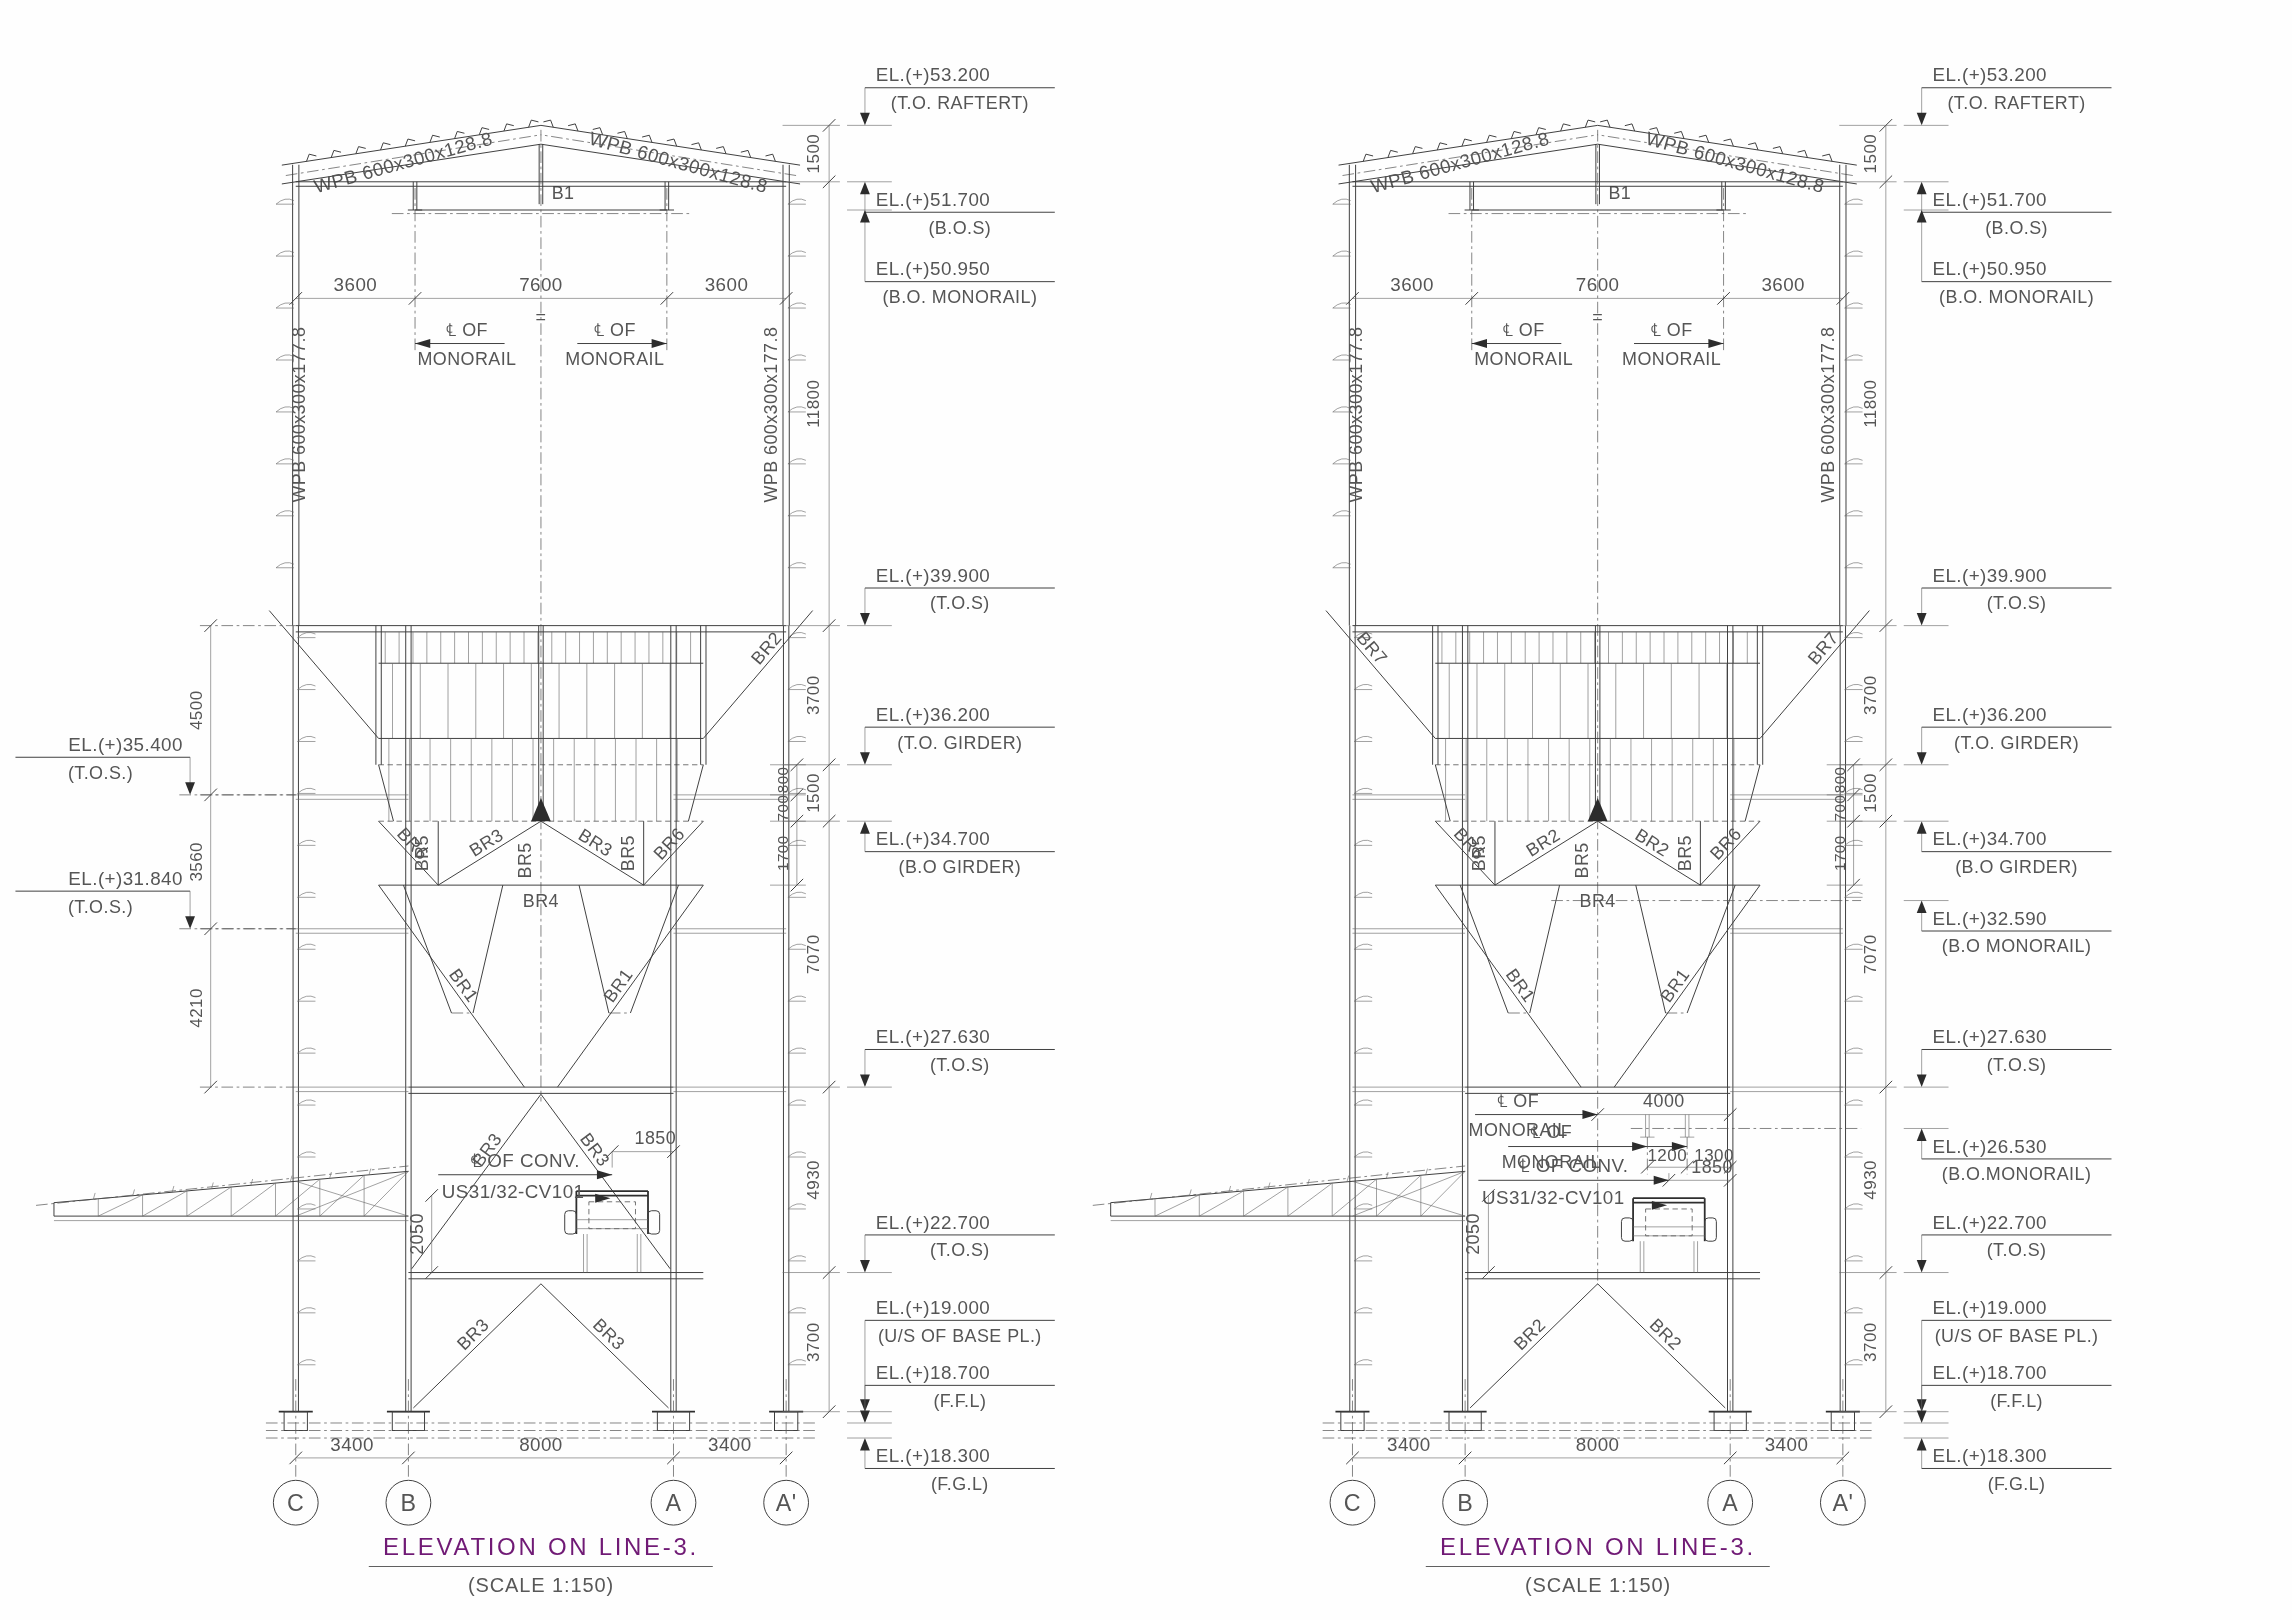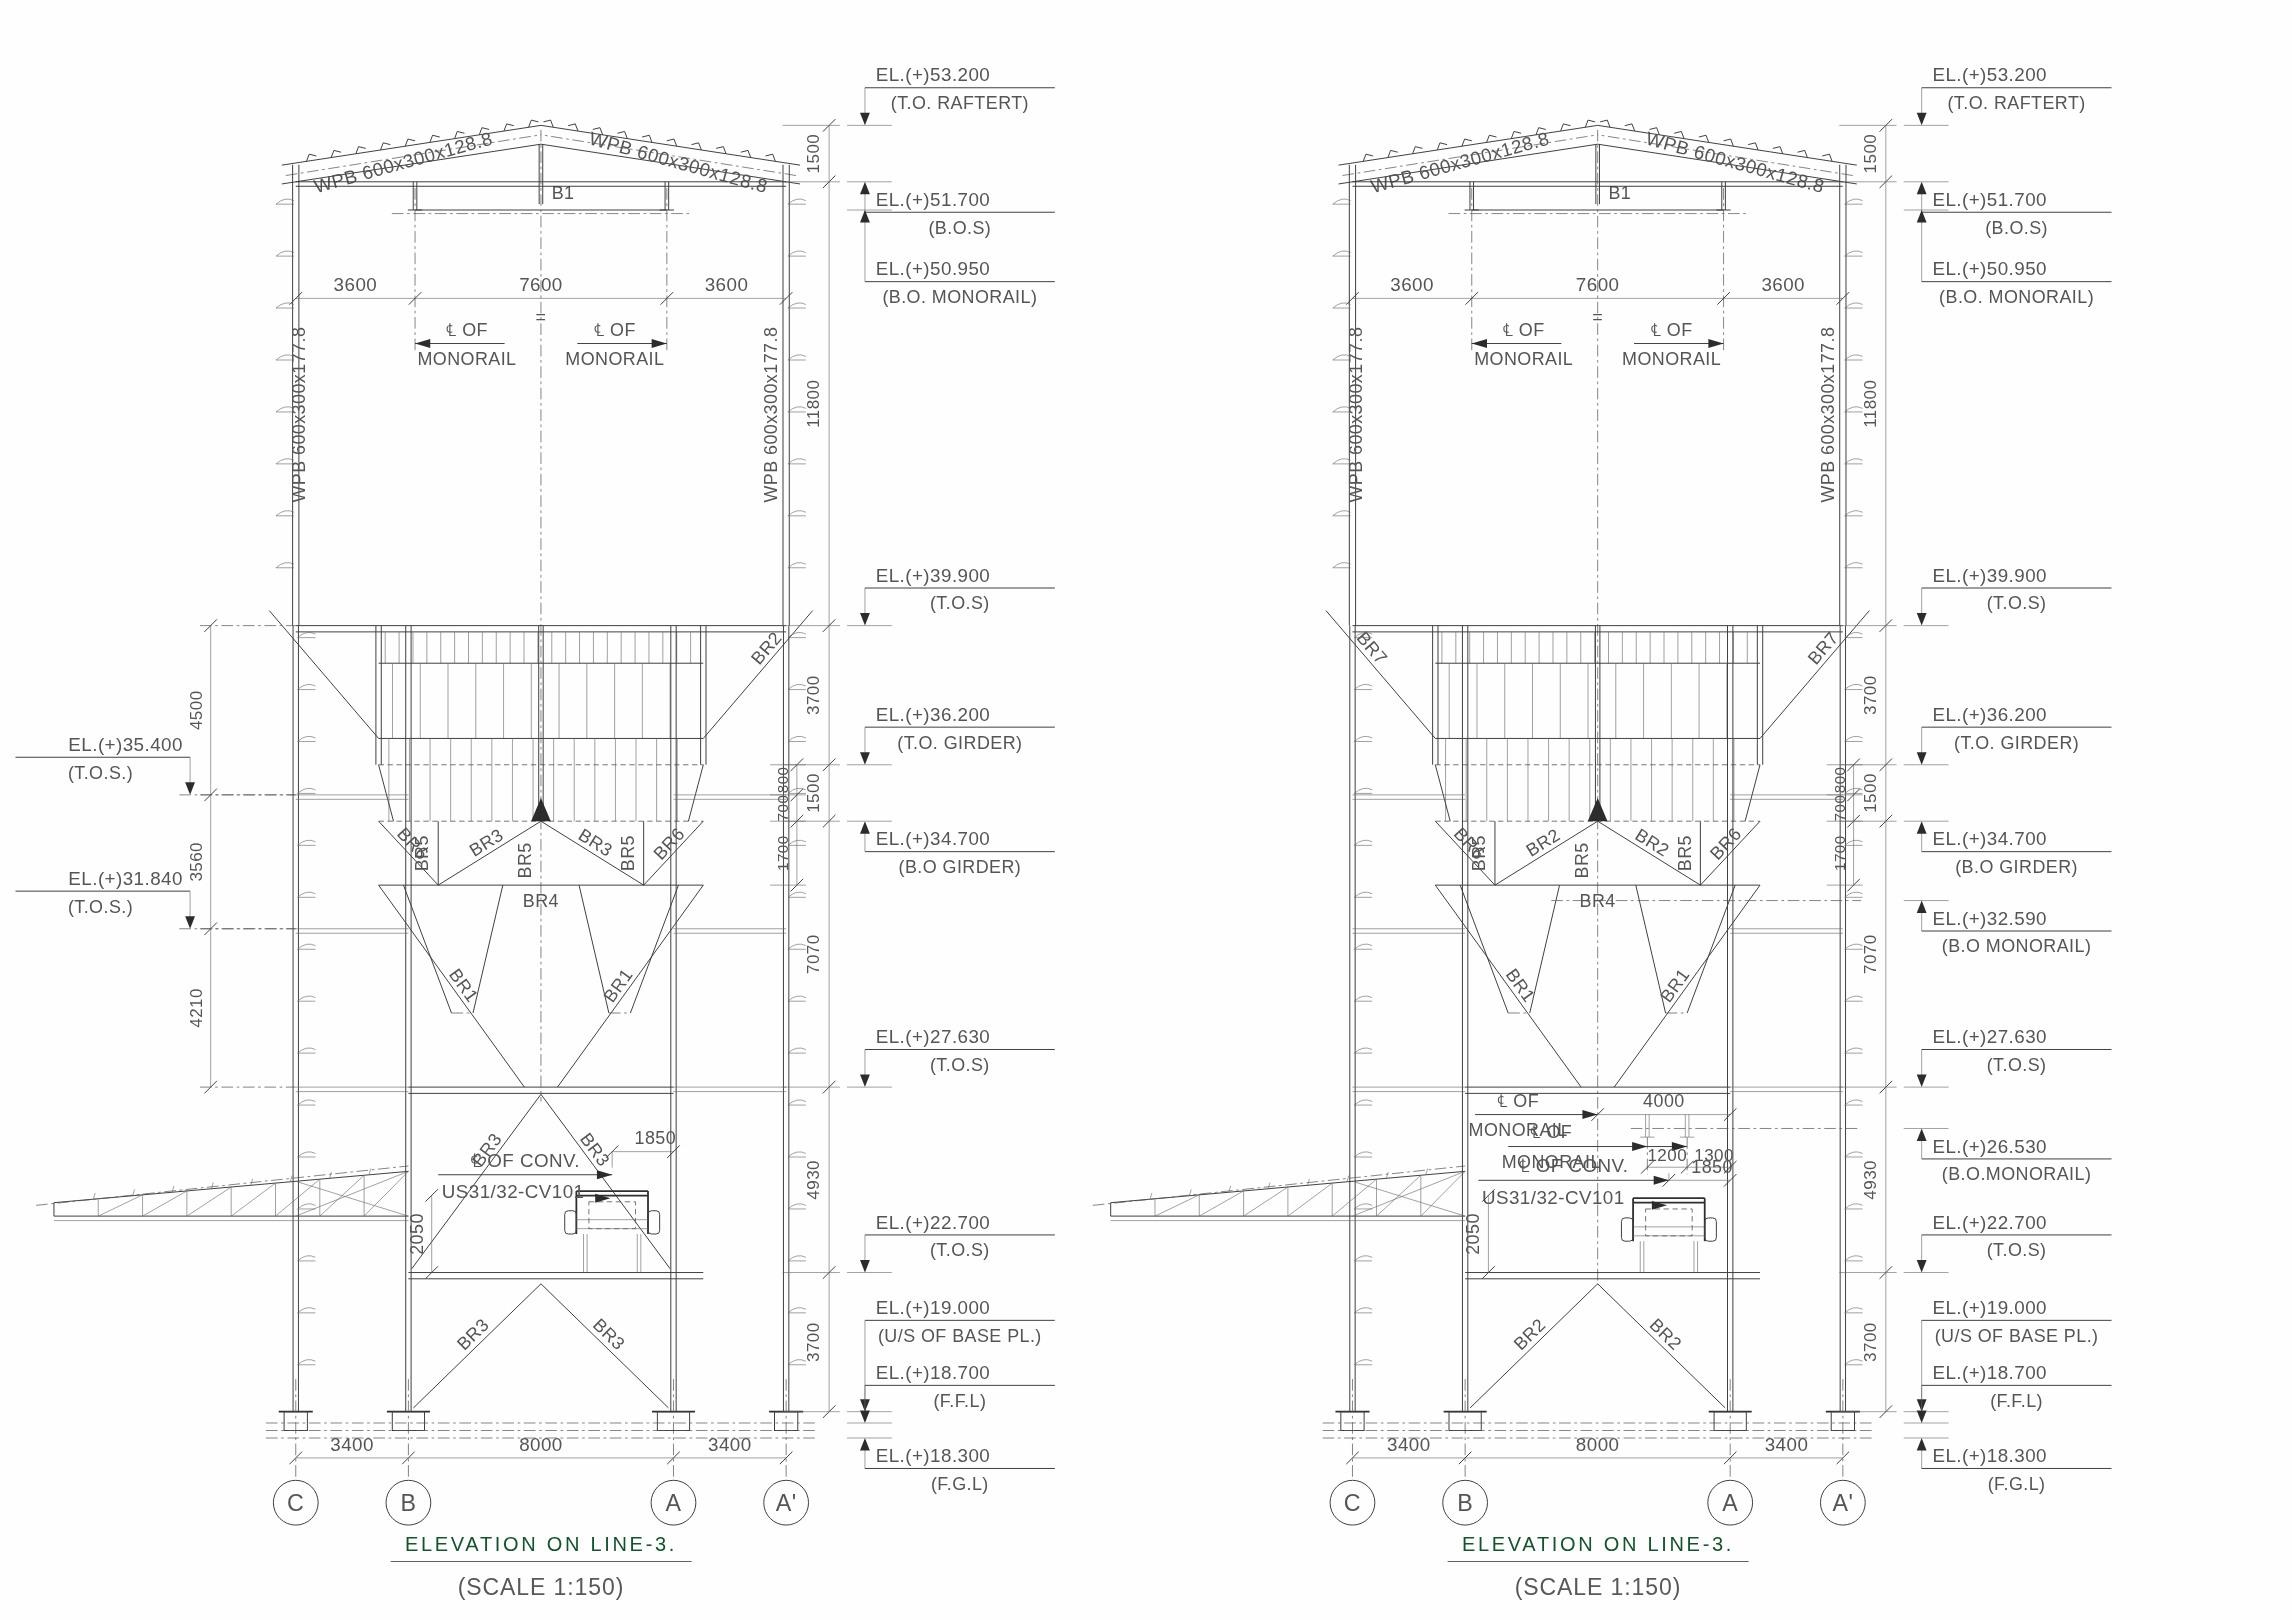--- a/index.html
+++ b/index.html
@@ -11,23 +11,23 @@
   .th{stroke:#6a6a6a;stroke-width:0.7;fill:none}
   .dd{stroke:#555;stroke-width:0.8;fill:none;stroke-dasharray:13 4 3 4}
   .dsh{stroke:#555;stroke-width:0.9;fill:none;stroke-dasharray:6 4}
   text{fill:#555;letter-spacing:0.5px}
   .t{font-size:21px}
   .t20{font-size:20px}
   .t19{font-size:19px}
   .t17{font-size:17px}
   .t26{font-size:26px}
   .arr{fill:#2c2c2c;stroke:none}
-  .ttl{position:absolute;transform:translateX(-50%);color:#14532d;font-size:20px;
+  .ttl{position:absolute;transform:translateX(-50%);color:#701a75;font-size:24px;
        letter-spacing:2.7px;border-bottom:1.8px solid #606060;padding:0 14.3px 4.5px;white-space:nowrap}
-  .scl{position:absolute;transform:translateX(-50%);color:#585858;font-size:23px;
+  .scl{position:absolute;transform:translateX(-50%);color:#585858;font-size:20px;
        letter-spacing:0.9px;white-space:nowrap}
 </style>
 </head>
 <body>
 
 <div id="sheet">
   <svg id="cad" width="2293" height="1620" viewBox="0 0 2560 1809">
       <g>
         <line x1="314.46" y1="184.4" x2="603.8" y2="140" class="l"></line>
         <line x1="893.1399999999999" y1="184.4" x2="603.8" y2="140" class="l"></line>

